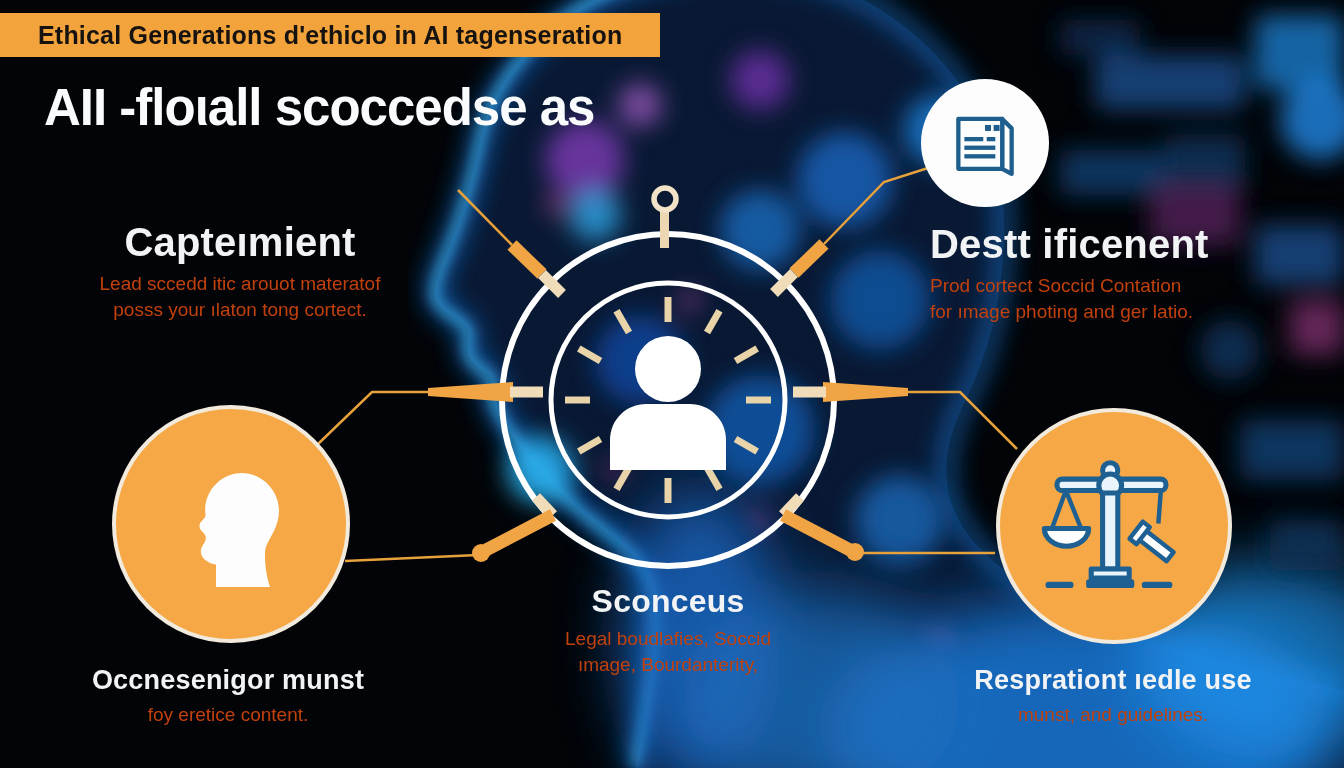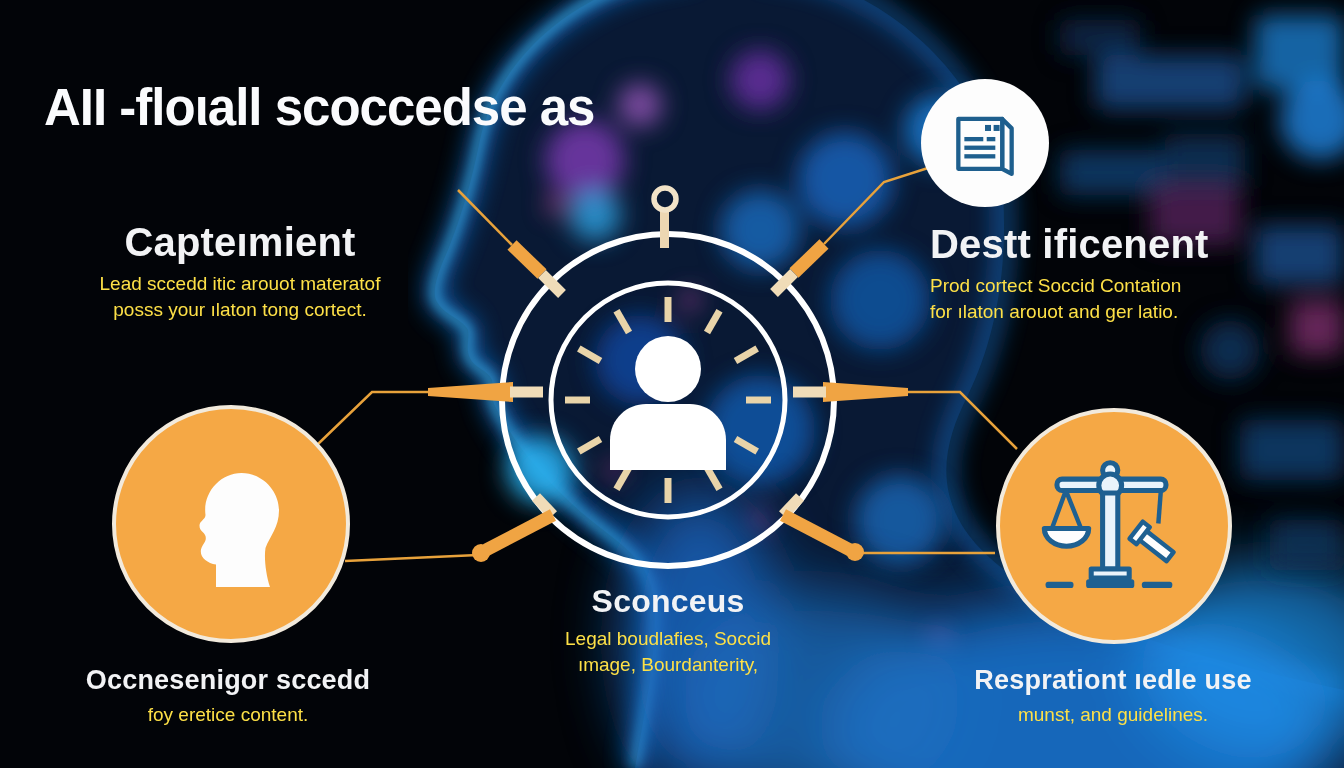--- a/index.html
+++ b/index.html
@@ -8,21 +8,21 @@
   svg.layer{position:absolute;left:0;top:0;}
   
   .banner{position:absolute;left:0;top:13px;width:660px;height:44px;background:#F2A33C;
           display:flex;align-items:center;}
   .banner span{color:#151210;font-weight:700;font-size:25px;padding-left:38px;letter-spacing:.2px;}
   .title{position:absolute;left:34px;top:68px;margin:10px;color:#FAFBFD;font-weight:700;
          font-size:51px;letter-spacing:-1px;}
   
   .tb{position:absolute;color:#F2F3F5;}
   .tb h2{margin:0;font-size:40px;font-weight:700;letter-spacing:.2px;}
-  .tb p{margin:6px 0 0 0;font-size:19px;line-height:26px;color:#fde047;font-weight:400;}
+  .tb p{margin:6px 0 0 0;font-size:19px;line-height:26px;color:#c2410c;font-weight:400;}
   .tb.center{text-align:center;}
   .tb.h28 h2{font-size:27px;}
   
   .doc-circle{position:absolute;left:921px;top:79px;width:128px;height:128px;border-radius:50%;
               background:#FDFDFD;display:flex;align-items:center;justify-content:center;}
   .node-circle{position:absolute;border-radius:50%;background:#F5A845;border:4px solid #F2EADC;
                display:flex;align-items:center;justify-content:center;box-sizing:border-box;}
   .node-circle.left{left:112px;top:405px;width:238px;height:238px;}
   .node-circle.right{left:996px;top:408px;width:236px;height:236px;}
 </style>
@@ -165,48 +165,51 @@
       <line x1="783" y1="515" x2="850" y2="550" stroke="#F0A443" stroke-width="13"></line>
       <circle cx="855" cy="552" r="9" fill="#F0A443"></circle>
     </g>
 
     <g>
       <rect x="660" y="208" width="9" height="40" fill="#EDD7B2"></rect>
       <circle cx="665" cy="199" r="11" fill="none" stroke="#F2E3C8" stroke-width="5.5"></circle>
     </g>
   </svg>
 
+  <div class="banner">
+    <span>Ethical Generations d'ethiclo in AI tagenseration</span>
+  </div>
   <h1 class="title">AII -floιall scoccedse as</h1>
 
   <div class="tb center" style="left:40px;top:220px;width:400px;">
     <h2>Capteımient</h2>
     <p>
       <span>Lead sccedd itic arouot materatof</span><br>
       <span>posss your ılaton tong cortect.</span>
     </p>
   </div>
 
   <div class="tb" style="left:930px;top:222px;width:390px;">
     <h2>Destt ificenent</h2>
     <p>
       <span>Prod cortect Soccid Contation</span><br>
-      <span>for ılaton arouot and ger latio.</span>
+      <span>for ımage photing and ger latio.</span>
     </p>
   </div>
 
   <div class="tb center" style="left:463px;top:583px;width:410px;">
     <h2 style="font-size:32px;">Sconceus</h2>
     <p>
       <span>Legal boudlafies, Soccid</span><br>
       <span>ımage, Bourdanterity,</span>
     </p>
   </div>
 
   <div class="tb center h28" style="left:28px;top:665px;width:400px;">
-    <h2>Occnesenigor sccedd</h2>
+    <h2>Occnesenigor munst</h2>
     <p><span>foy eretice content.</span></p>
   </div>
 
   <div class="tb center h28" style="left:913px;top:665px;width:400px;">
     <h2>Resprationt ıedle use</h2>
     <p><span>munst, and guidelines.</span></p>
   </div>
 
   <div class="doc-circle">
     <svg width="86" height="86" viewBox="0 0 100 100">

